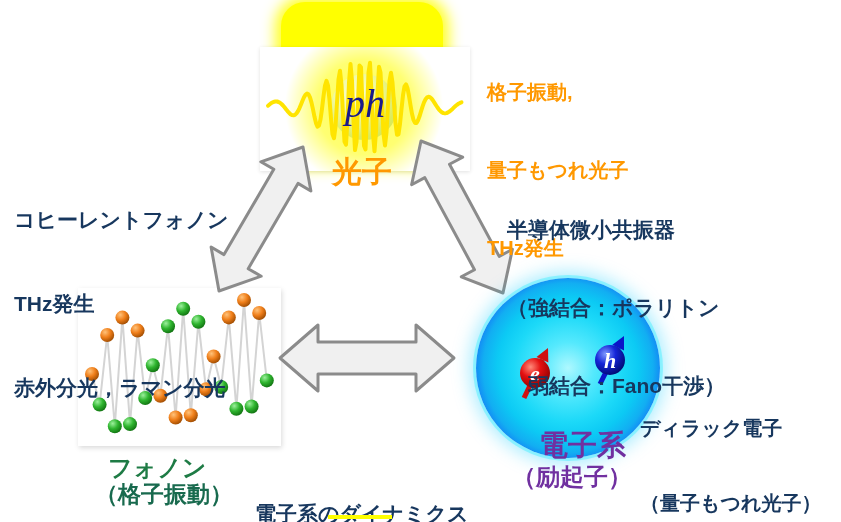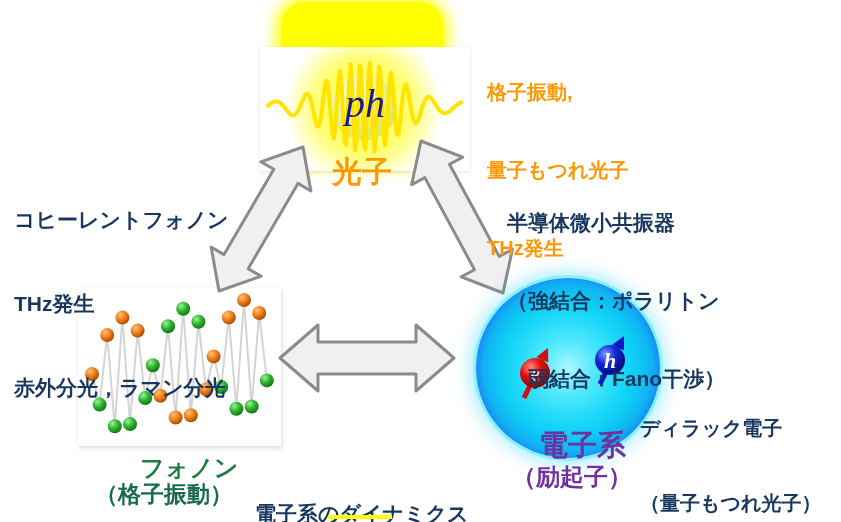--- a/index.html
+++ b/index.html
@@ -17,31 +17,31 @@
   .ph-wave{position:absolute;left:0;top:0;width:210px;height:116px;}
   .ph-wave path{fill:none;stroke:#ffe400;stroke-width:4;stroke-linecap:round;stroke-linejoin:round;}
   .ph-sym{position:absolute;left:0;top:33px;width:100%;text-align:center;
           font:italic 40px "Liberation Serif",serif;color:#1a1a8c;}
   .lbl{position:absolute;font-weight:bold;white-space:pre;}
   .photon-lbl{left:327px;top:152px;width:70px;text-align:center;font-size:30px;z-index:6;}
   
   .note{position:absolute;font-weight:bold;white-space:pre;font-size:20px;line-height:26px;z-index:10;}
   .orange-note{left:487px;top:27px;}
   .left-note{left:14px;top:150px;font-size:21px;line-height:28px;}
-  .right-note{left:507px;top:158px;font-size:21px;}
+  .right-note{left:507px;top:165px;font-size:21px;}
   .bottom-note{left:255px;top:449px;font-size:21px;}
   .material-note{left:640px;top:366px;line-height:25px;}
   
   .arrows{position:absolute;left:0;top:0;width:841px;height:522px;z-index:5;}
   .arrows polygon{fill:#f0f0f0;stroke:#8b8b8b;stroke-width:3;stroke-linejoin:round;}
   
   .phonon-box{position:absolute;left:78px;top:288px;width:203px;height:158px;background:#ffffff;
               z-index:4;box-shadow:1px 2px 5px rgba(0,0,0,.15);}
   .phonon-box svg{position:absolute;left:0;top:0;width:203px;height:158px;}
-  .phonon-lbl{left:108px;top:452px;font-size:24px;z-index:10;margin-left:32px;}
+  .phonon-lbl{left:108px;top:452px;font-size:24px;z-index:10;}
   .phonon-sublbl{left:95px;top:479px;font-size:23px;z-index:10;}
   
   .e-cloud{position:absolute;left:476px;top:278px;width:184px;height:180px;border-radius:50%;z-index:6;
     background:radial-gradient(circle at 50% 50%,
       #aef8ff 0%,#55e9fd 20%,#1cd9f8 42%,#0ccaf4 55%,#12aef2 66%,
       #1478f6 75%,#0b2df2 83%,#050bd6 89%,rgba(20,60,240,.45) 94%,rgba(0,240,255,0) 100%);
     box-shadow:0 0 0 3px rgba(0,240,255,.30),0 0 18px 6px rgba(0,200,255,.35);}
   .eh{position:absolute;left:476px;top:278px;width:184px;height:180px;z-index:7;}
   .eh .pt{font:italic bold 22px "Liberation Serif",serif;fill:#ffffff;text-anchor:middle;}
   .esys-lbl{left:527px;top:426px;font-size:29px;z-index:8;margin-left:12px;}

